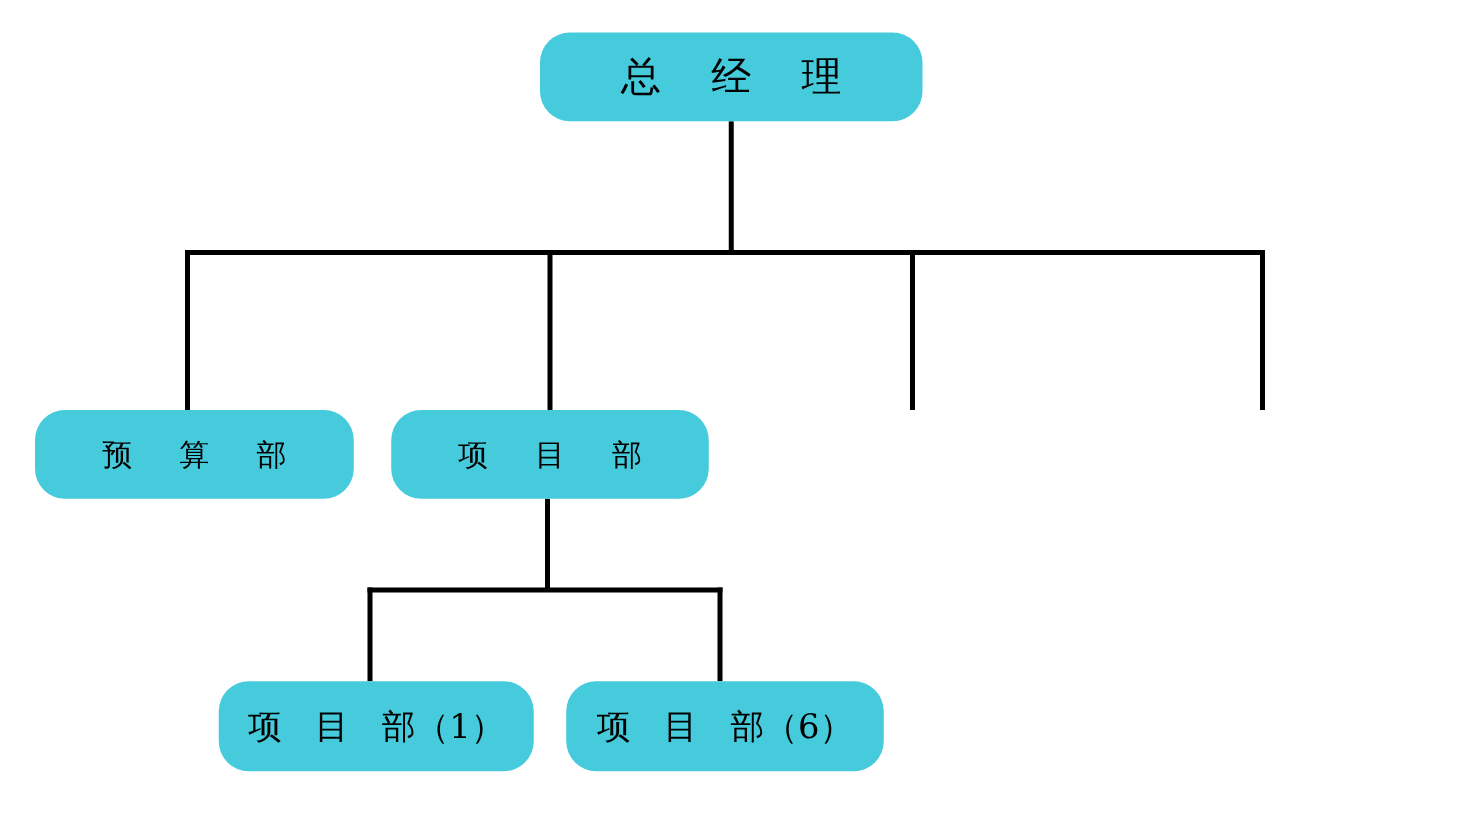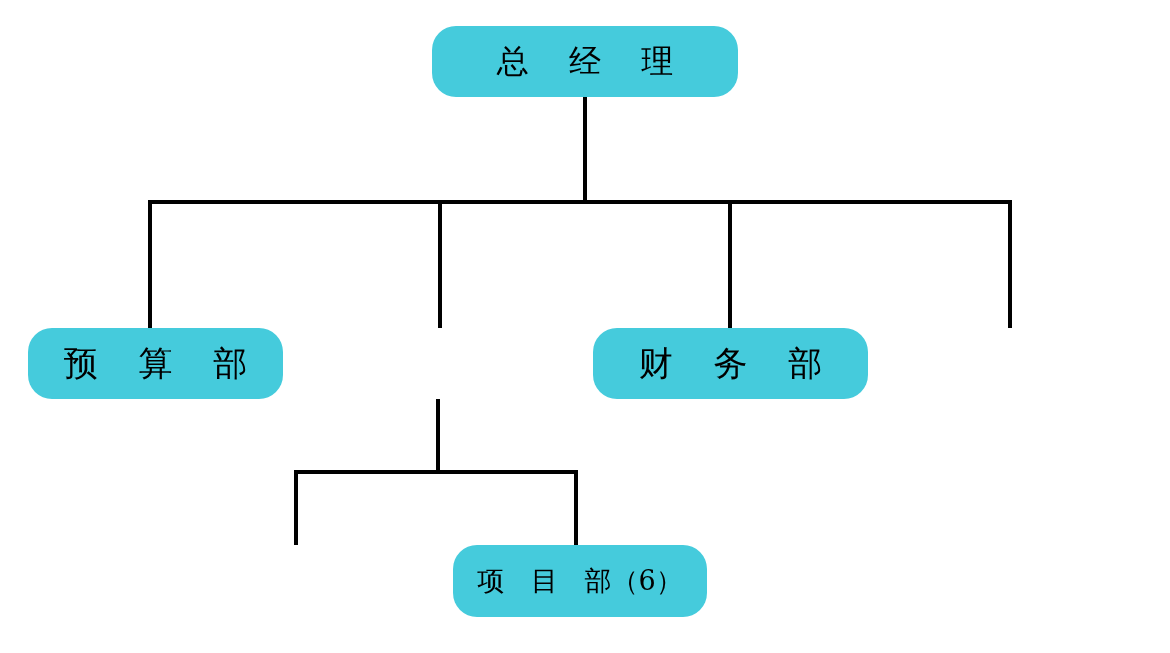--- a/index.html
+++ b/index.html
@@ -25,21 +25,21 @@
     justify-content: center;
     color: var(--text-color, #000000);
     white-space: nowrap;
     text-align: center;
   }
   .node-l1 {
     font-size: 32px;
     word-spacing: 30px;
   }
   .node-l2 {
-    font-size: 34px;
+    font-size: 24px;
     word-spacing: 30px;
   }
   .node-l3 {
     font-size: 27px;
     word-spacing: 18px;
   }
   .line {
     position: absolute;
     background: var(--line-color, #000000);
   }
@@ -78,20 +78,21 @@
   <div class="line" id="vdrop-design"></div>
   <div class="line" id="vline-project"></div>
   <div class="line" id="hline-rail2"></div>
   <div class="line" id="vdrop-p1"></div>
   <div class="line" id="vdrop-p2"></div>
 
   <div class="node node-l1" id="box-gm">总 经 理</div>
 
   <div class="node node-l2" id="box-budget">预 算 部</div>
 
-
-  <div class="node node-l2" id="box-finance">财 务 部</div>
+  <div class="node node-l2" id="box-project">项 目 部</div>
 
 
+
+  <div class="node node-l3" id="box-p1">项 目 部（1）</div>
 
   <div class="node node-l3" id="box-p2">项 目 部（6）</div>
 
 </div>
 
 </body></html>

